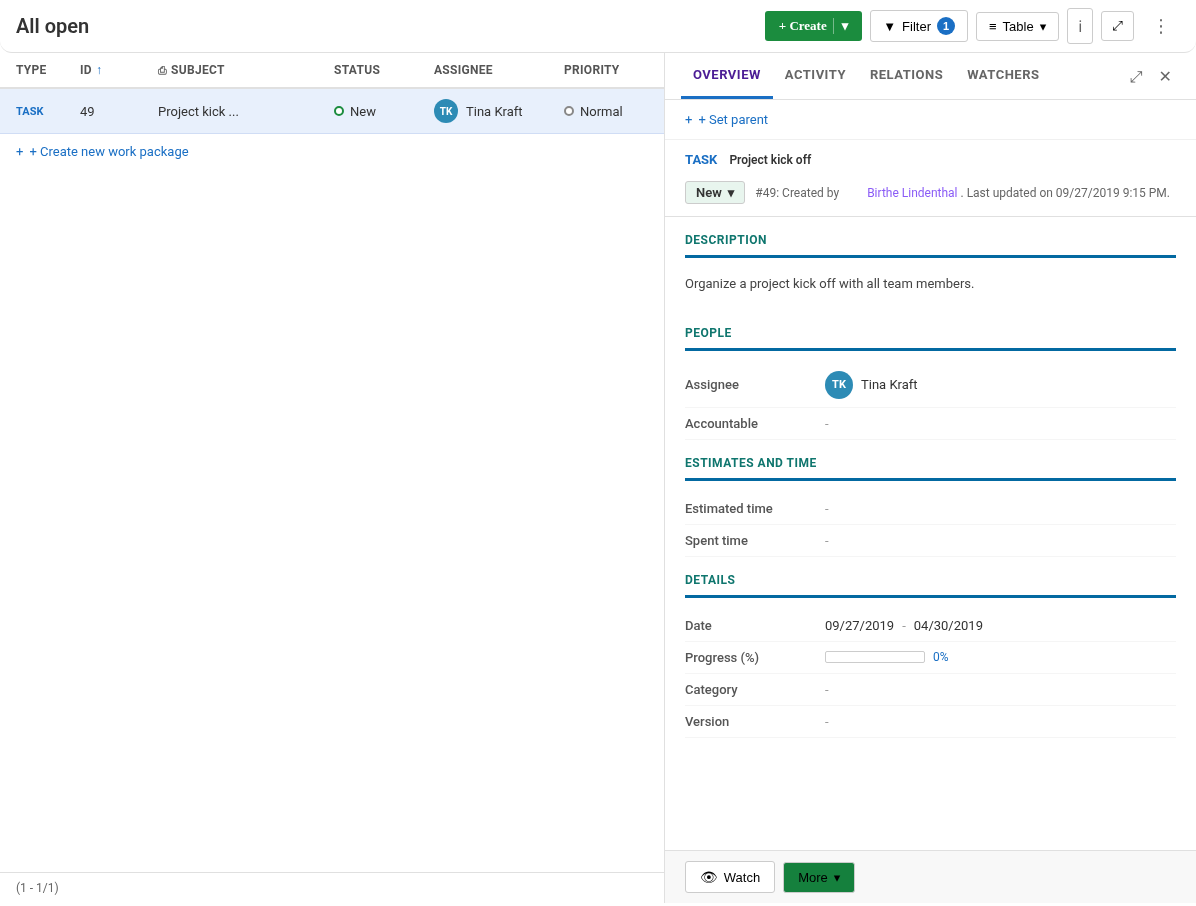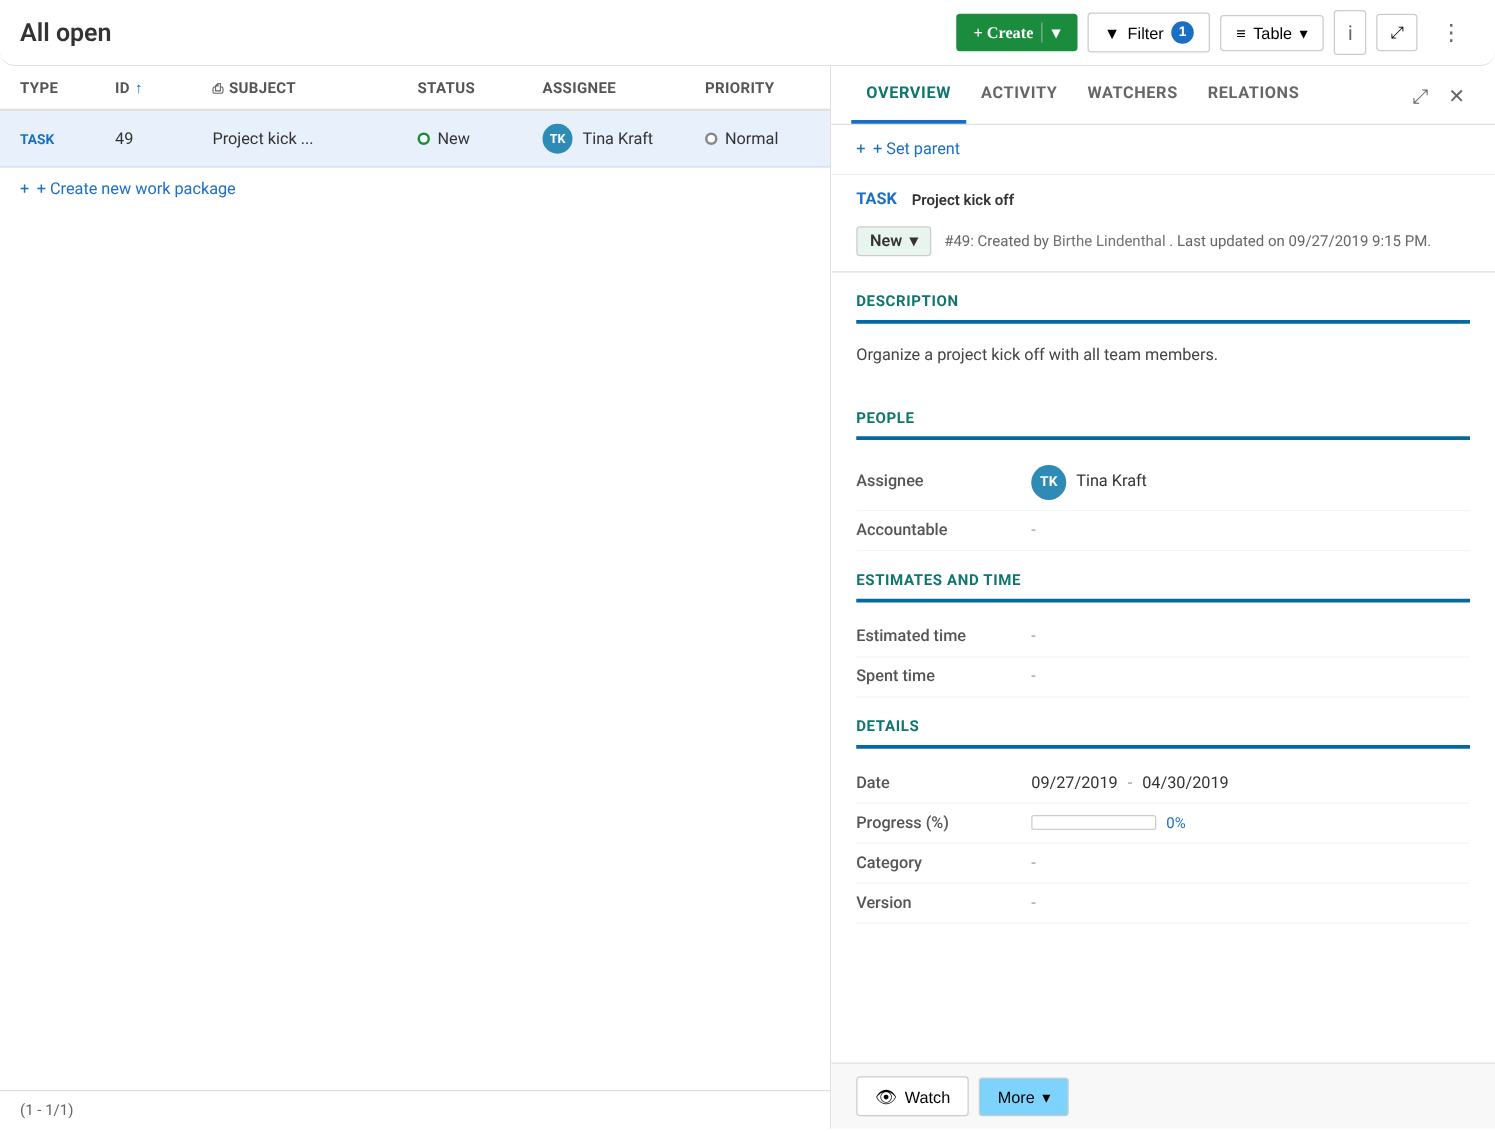--- a/index.html
+++ b/index.html
@@ -17,21 +17,21 @@
     .btn-expand { background: #fff; border: 1px solid #ccc; padding: 6px 10px; border-radius: 3px; cursor: pointer; }
     .btn-dots { background: #fff; border: none; padding: 6px 10px; cursor: pointer; font-size: 18px; color: #666; }
 
     
     .main { display: flex; height: calc(906px - 56px); }
 
     
     .left-panel { width: 665px; display: flex; flex-direction: column; border-right: 1px solid #e0e0e0; flex-shrink: 0; }
     .table-header { display: flex; align-items: center; background: #fff; border-bottom: 2px solid #e0e0e0; padding: 10px 0; font-size: 12px; font-weight: 700; color: #555; text-transform: uppercase; letter-spacing: 0.3px; }
     .col-type { width: 80px; padding-left: 16px; }
-    .col-id { width: 70px; display: flex; align-items: center; gap: 4px; margin-left: 12px; }
+    .col-id { width: 70px; display: flex; align-items: center; gap: 4px; }
     .col-subject { flex: 1; padding-left: 8px; display: flex; align-items: center; gap: 4px; }
     .col-status { width: 100px; }
     .col-assignee { width: 130px; }
     .col-priority { width: 100px; }
     .sort-arrow { color: #1a6fc4; }
 
     .table-row { display: flex; align-items: center; padding: 10px 0; background: #e8f0fc; border-bottom: 1px solid #d0ddf5; cursor: pointer; }
     .table-row .col-type { font-size: 11px; font-weight: 700; color: #1a6fc4; padding-left: 16px; }
     .table-row .col-id { font-size: 13px; color: #333; }
     .table-row .col-subject { font-size: 13px; color: #333; }
@@ -44,37 +44,37 @@
 
     .create-row { padding: 10px 16px; color: #1a6fc4; font-size: 13px; cursor: pointer; display: flex; align-items: center; gap: 6px; }
     .pagination { padding: 8px 16px; font-size: 12px; color: #666; margin-top: auto; border-top: 1px solid #e0e0e0; }
 
     
     .right-panel { flex: 1; display: flex; flex-direction: column; overflow: hidden; background: #fff; }
 
     
     .detail-tabs { display: flex; align-items: center; padding: 0 16px; border-bottom: 1px solid #e0e0e0; background: #fff; }
     .tab { padding: 14px 12px; font-size: 13px; font-weight: 700; color: #666; cursor: pointer; border-bottom: 3px solid transparent; text-transform: uppercase; letter-spacing: 0.5px; }
-    .tab.active { color: #0f766e; border-bottom-color: #1a6fc4; }
+    .tab.active { color: #4c1d95; border-bottom-color: #1a6fc4; }
     .tab-spacer { flex: 1; }
     .tab-icon { padding: 8px; cursor: pointer; color: #666; font-size: 16px; }
 
     
     .detail-content { flex: 1; overflow-y: auto; padding: 0; }
 
     .set-parent { padding: 12px 20px; font-size: 13px; color: #1a6fc4; cursor: pointer; display: flex; align-items: center; gap: 6px; border-bottom: 1px solid #f0f0f0; }
     
     .detail-title-row { display: flex; align-items: center; gap: 12px; padding: 12px 20px 8px; }
     .detail-type { font-size: 13px; font-weight: 700; color: #1a6fc4; }
     .detail-title { font-size: 12px; font-weight: 600; color: #333; }
 
     .detail-meta { padding: 6px 20px 12px; display: flex; align-items: center; gap: 10px; border-bottom: 1px solid #e0e0e0; }
     .status-badge { background: #e8f5ee; border: 1px solid #ccc; border-radius: 3px; padding: 3px 10px; font-size: 13px; font-weight: 600; color: #333; display: flex; align-items: center; gap: 6px; cursor: pointer; }
     .meta-text { font-size: 12px; color: #666; }
-    .meta-link { color: #737373; }
+    .meta-link { color: #8b5cf6; margin-left: 25px; }
 
     .detail-section { padding: 16px 20px 0; }
     .section-label { font-size: 12px; font-weight: 700; color: #0f766e; text-transform: uppercase; letter-spacing: 0.5px; border-bottom: 3px solid #0369a1; padding-bottom: 8px; margin-bottom: 12px; }
     .section-text { font-size: 13px; color: #444; line-height: 1.5; padding: 4px 0 16px; }
 
     .field-row { display: flex; align-items: center; padding: 8px 0; border-bottom: 1px solid #f5f5f5; }
     .field-label { width: 140px; font-size: 13px; color: #555; font-weight: 500; flex-shrink: 0; }
     .field-value { flex: 1; font-size: 13px; color: #333; display: flex; align-items: center; gap: 8px; }
     .field-dash { color: #999; }
 
@@ -84,21 +84,21 @@
     .progress-bar { width: 100px; height: 12px; background: #fff; border: 1px solid #ccc; border-radius: 2px; overflow: hidden; }
     .progress-fill { height: 100%; background: #1a6fc4; width: 0%; }
     .progress-pct { font-size: 12px; color: #1a6fc4; }
 
     .date-range { display: flex; align-items: center; gap: 8px; font-size: 13px; color: #333; }
     .date-sep { color: #999; }
 
     
     .detail-footer { display: flex; align-items: center; padding: 10px 20px; border-top: 1px solid #e0e0e0; background: #f8f8f8; gap: 8px; }
     .btn-watch { background: #fff; border: 1px solid #ccc; padding: 7px 14px; border-radius: 3px; font-size: 13px; cursor: pointer; display: flex; align-items: center; gap: 6px; }
-    .btn-more { background: #7dd3fc; border: 1px solid #ccc; padding: 7px 14px; border-radius: 3px; font-size: 13px; cursor: pointer; display: flex; align-items: center; gap: 6px; }
+    .btn-more { background: #15803d; border: 1px solid #ccc; padding: 7px 14px; border-radius: 3px; font-size: 13px; cursor: pointer; display: flex; align-items: center; gap: 6px; }
     .eye-icon { font-size: 14px; }
   </style>
 </head>
 <body>
 
 <div class="toolbar">
   <span class="page-title">All open</span>
   <button class="btn-create">
     <span>+ Create</span>
     <span class="arrow">▾</span>
@@ -173,22 +173,22 @@
     <div class="pagination">
       <span>(1 - 1/1)</span>
     </div>
   </div>
 
   <div class="right-panel">
 
     <div class="detail-tabs">
       <div class="tab active">OVERVIEW</div>
       <div class="tab">ACTIVITY</div>
+      <div class="tab">RELATIONS</div>
       <div class="tab">WATCHERS</div>
-      <div class="tab">RELATIONS</div>
       <div class="tab-spacer"></div>
       <span class="tab-icon">⤢</span>
       <span class="tab-icon">✕</span>
     </div>
 
     <div class="detail-content">
 
       <div class="set-parent">
         <span>+</span>
         <span>+ Set parent</span>

